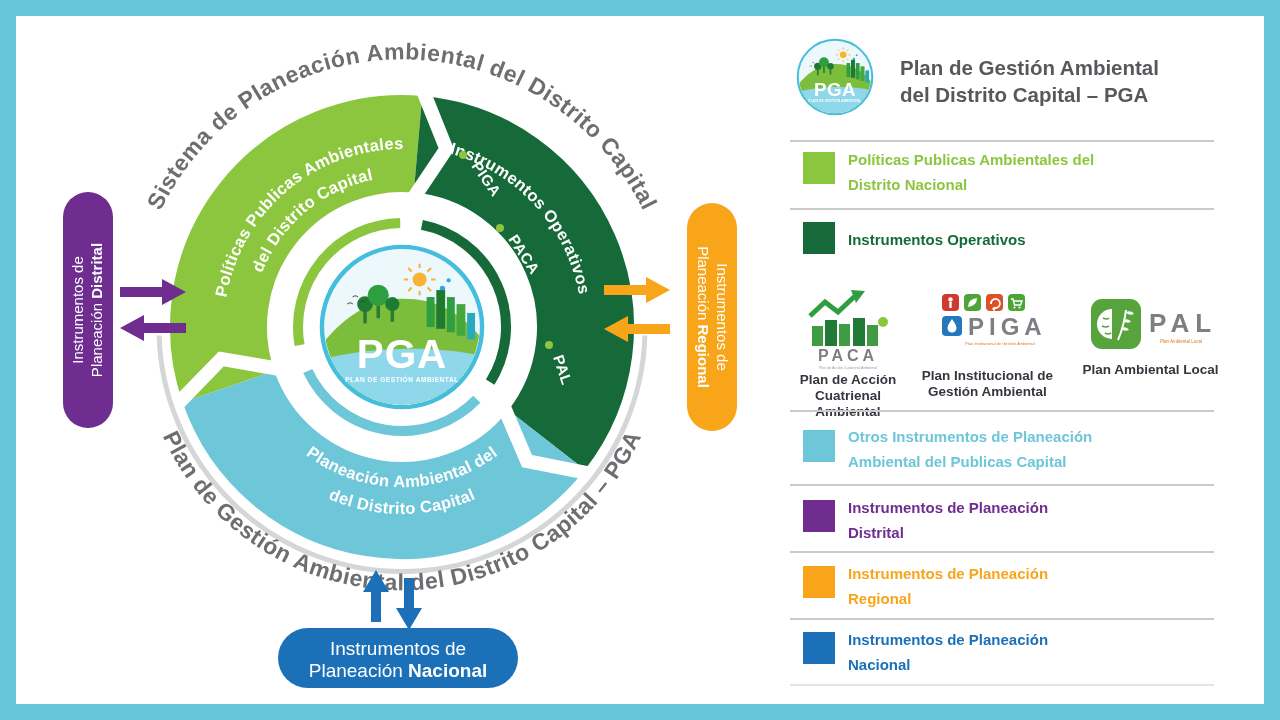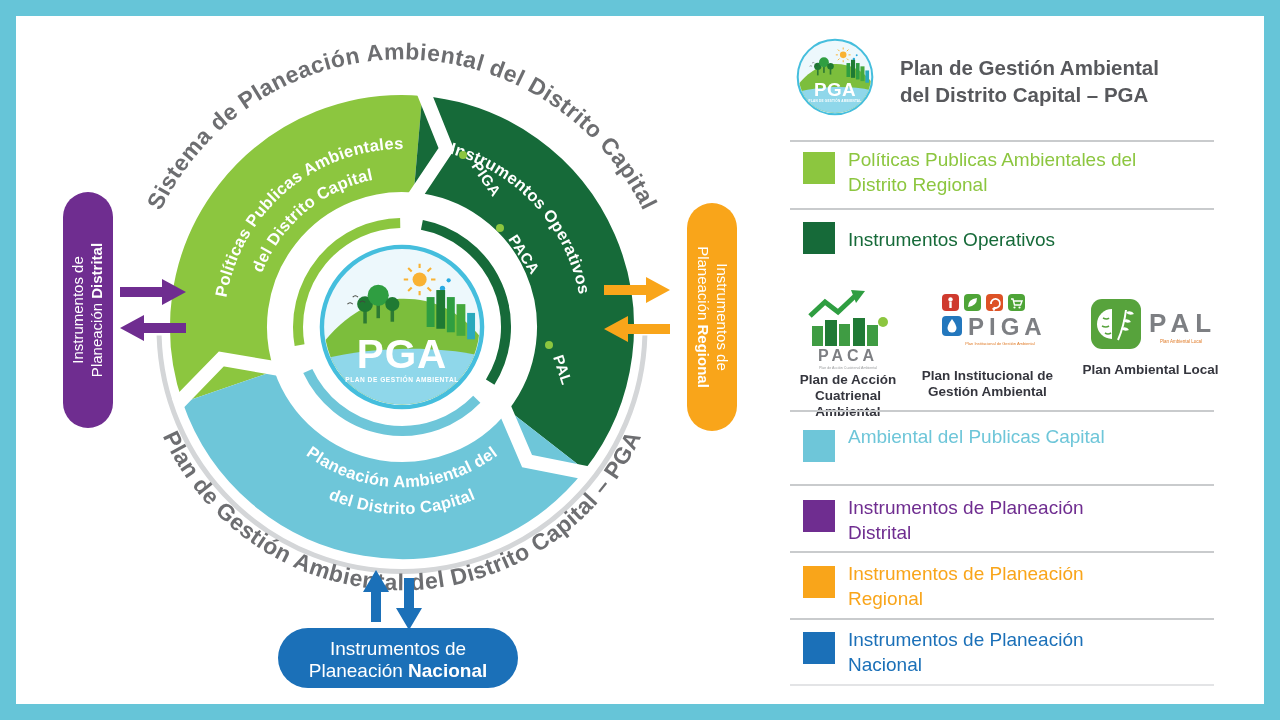--- a/index.html
+++ b/index.html
@@ -9,21 +9,21 @@
   svg text{font-family:"Liberation Sans", sans-serif;}
   .arc-title{font-size:23px;font-weight:700;fill:#6d6e71;letter-spacing:0.5px;}
   .seg-label{font-size:16.5px;font-weight:700;fill:#ffffff;letter-spacing:0.3px;}
   .seg-bullet{font-size:15px;font-weight:700;fill:#ffffff;letter-spacing:0.5px;}
   .pill-side-text{font-size:15px;font-weight:400;fill:#ffffff;}
   .pill-side-bold{font-weight:700;}
   .pill-bottom-text{font-size:19px;font-weight:400;fill:#ffffff;}
   .pill-bottom-bold{font-weight:700;}
   .panel-abs{position:absolute;}
   .panel-title{font-size:20.5px;font-weight:700;color:#57585c;line-height:27px;}
-  .legend-label{font-size:19px;font-weight:400;line-height:25px;}
+  .legend-label{font-size:15px;font-weight:700;line-height:25px;}
   .divider{position:absolute;height:2px;background:#c9cbcd;left:790px;width:424px;}
   .logo-caption{font-size:13.5px;font-weight:700;color:#35363e;text-align:center;line-height:16px;}
   .swatch{position:absolute;width:32px;height:32px;}
 </style>
 </head>
 <body>
 
 <div id="frame" style="background: rgb(102, 197, 216);">
   <div id="canvas"></div>
 
@@ -161,21 +161,21 @@
   <div class="panel-abs panel-title" style="left:900px;top:54px;width:320px">
     <div>Plan de Gestión Ambiental</div>
     <div>del Distrito Capital – PGA</div>
   </div>
 
   <div class="divider" style="top:140px"></div>
 
   <div class="swatch" style="left: 803px; top: 152px; background-color: rgb(140, 198, 63);"></div>
   <div class="panel-abs legend-label" style="left: 848px; top: 147px; width: 370px; color: rgb(140, 198, 63);">
     <div>Políticas Publicas Ambientales del</div>
-      <div>Distrito Regional</div>
+      <div>Distrito Nacional</div>
   </div>
 
   <div class="divider" style="top:208px"></div>
 
   <div class="swatch" style="left: 803px; top: 222px; background-color: rgb(22, 106, 57);"></div>
   <div class="panel-abs legend-label" style="left: 848px; top: 227px; width: 370px; color: rgb(22, 106, 57);">
     <div>Instrumentos Operativos</div>
   </div>
 
   <svg class="panel-abs" style="left:798px;top:290px" width="100" height="84" viewBox="0 0 100 84">
@@ -224,20 +224,21 @@
     <path d="M36,14 q6,-2 8,2 q-6,2 -8,-2 Z M33,22 q6,-2 8,2 q-6,2 -8,-2 Z M31,30 q6,-2 8,2 q-6,2 -8,-2 Z" fill="#ffffff"></path>
     <text x="59" y="34" font-size="26" font-weight="700" fill="#7d7f83" letter-spacing="6">PAL</text>
     <text x="91" y="45" text-anchor="middle" font-size="4.5" fill="#e07b27">Plan Ambiental Local</text>
   </svg>
   <div class="panel-abs logo-caption" style="left:1078px;top:362px;width:145px">Plan Ambiental Local</div>
 
   <div class="divider" style="top:410px"></div>
 
   <div class="swatch" style="left: 803px; top: 430px; background-color: rgb(110, 198, 217);"></div>
   <div class="panel-abs legend-label" style="left: 848px; top: 424px; width: 370px; color: rgb(110, 198, 217);">
+    <div>Otros Instrumentos de Planeación</div>
       <div>Ambiental del Publicas Capital</div>
   </div>
 
   <div class="divider" style="top:484px"></div>
 
   <div class="swatch" style="left: 803px; top: 500px; background-color: rgb(111, 45, 144);"></div>
   <div class="panel-abs legend-label" style="left: 848px; top: 495px; width: 370px; color: rgb(111, 45, 144);">
     <div>Instrumentos de Planeación</div>
       <div>Distrital</div>
   </div>

